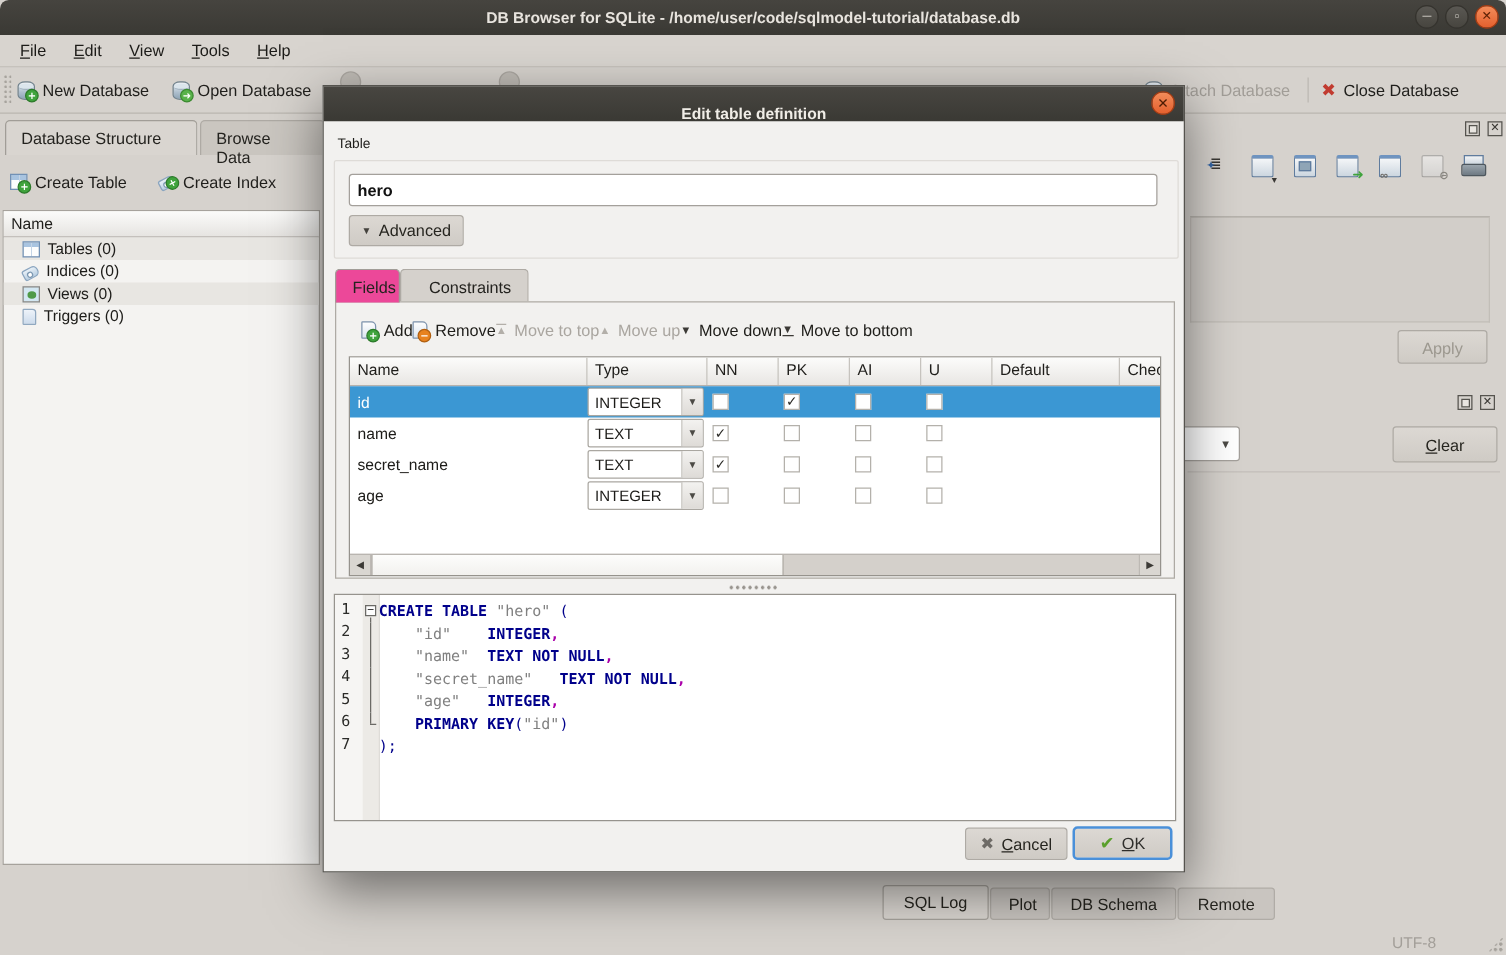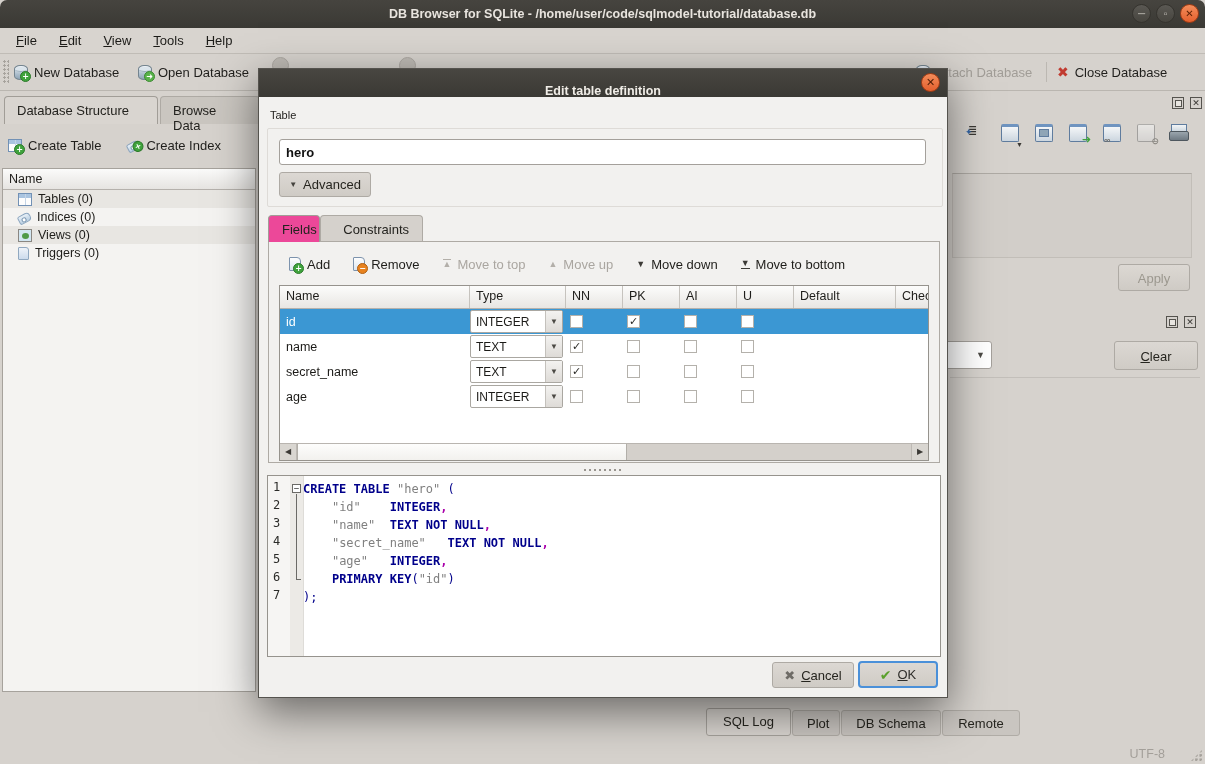--- a/index.html
+++ b/index.html
@@ -94,21 +94,21 @@
     border:1px solid #a4a09b;border-radius:3px;background:#fff;font:bold 13px "Liberation Sans",sans-serif;
     padding:0 6px;color:#111;}
   .adv-btn{position:absolute;left:20px;top:103px;width:92px;height:25px;display:flex;align-items:center;
     justify-content:center;gap:6px;}
   .adv-btn .caret{font-size:8px;color:#44423d;}
   .dtab{position:absolute;top:146px;height:27px;box-sizing:border-box;padding:6px 13px 0;font-size:13px;
     background:#d5d1cc;border:1px solid #aeaaa4;border-bottom:none;border-radius:4px 4px 0 0;color:#24231f;}
   .dtab.active{background:#ec4899;border-color:#a19d97;z-index:5;}
   .tab-pane{position:absolute;left:9px;top:172px;width:672px;height:222px;border:1px solid #aeaaa4;
     background:#f2f1ef;box-sizing:border-box;}
-  .fa-row{position:absolute;left:20px;top:8px;height:28px;display:flex;gap:23px;align-items:center;}
+  .fa-row{position:absolute;left:20px;top:8px;height:28px;display:flex;align-items:center;}
   .fa{display:flex;gap:6px;align-items:center;font-size:13px;color:#1f1e1a;}
   .fa.disabled{color:#aaa6a0;}
   .page-icon{width:12px;height:14px;background:linear-gradient(#fdfdfd,#dce6f0);border:1px solid #7d93ad;
     position:relative;border-radius:1px 4px 1px 1px;box-sizing:border-box;}
   .page-icon.add::after,.page-icon.rem::after{content:'+';position:absolute;right:-4px;bottom:-4px;width:9px;height:9px;
     border-radius:50%;background:#3fa33c;border:1px solid #2c7a2a;color:#fff;
     font:bold 8px/9px "DejaVu Sans",sans-serif;text-align:center;}
   .page-icon.rem::after{content:'−';background:#e8821e;border-color:#b05f10;}
   .mv{font-size:9px;color:#3c3a36;}
   .fa.disabled .mv{color:#b3afa9;}
@@ -162,21 +162,21 @@
   .cancel{left:513px;top:593px;width:82px;}
   .ok{left:599px;top:592px;width:80px;height:27px;border:2px solid #4a90d9;
     background:linear-gradient(#dcd8d3,#cfcbc5);border-radius:4px;box-sizing:border-box;}
   .ic-x{color:#6e6b66;font-weight:bold;font-size:13px;}
   .ic-check{color:#5aa02c;font-weight:bold;font-size:14px;}
   
   .btab{position:absolute;height:26px;box-sizing:border-box;padding:5px 14px 0;font-size:13px;color:#26251f;
     background:#c9c5c0;border:1px solid #b0aca6;border-radius:3px;}
   .btab.active{background:#dad6d1;border-color:#a6a29c;height:28px;}
   .status{position:absolute;left:0;top:745px;width:1205px;height:19px;background:#d6d2cd;}
-  .enc{position:absolute;right:40px;top:2px;color:#a39f99;font-size:12.5px;}
+  .enc{position:absolute;right:56px;top:2px;color:#a39f99;font-size:12.5px;}
   .grip{position:absolute;right:2px;bottom:2px;width:13px;height:13px;
     background:radial-gradient(circle at 2px 2px,#a5a19b 1.2px,transparent 1.5px);background-size:4.3px 4.3px;
     clip-path:polygon(100% 0,100% 100%,0 100%);}
 </style>
 </head>
 <body>
 
 <div class="win">
 
   <div class="titlebar">

